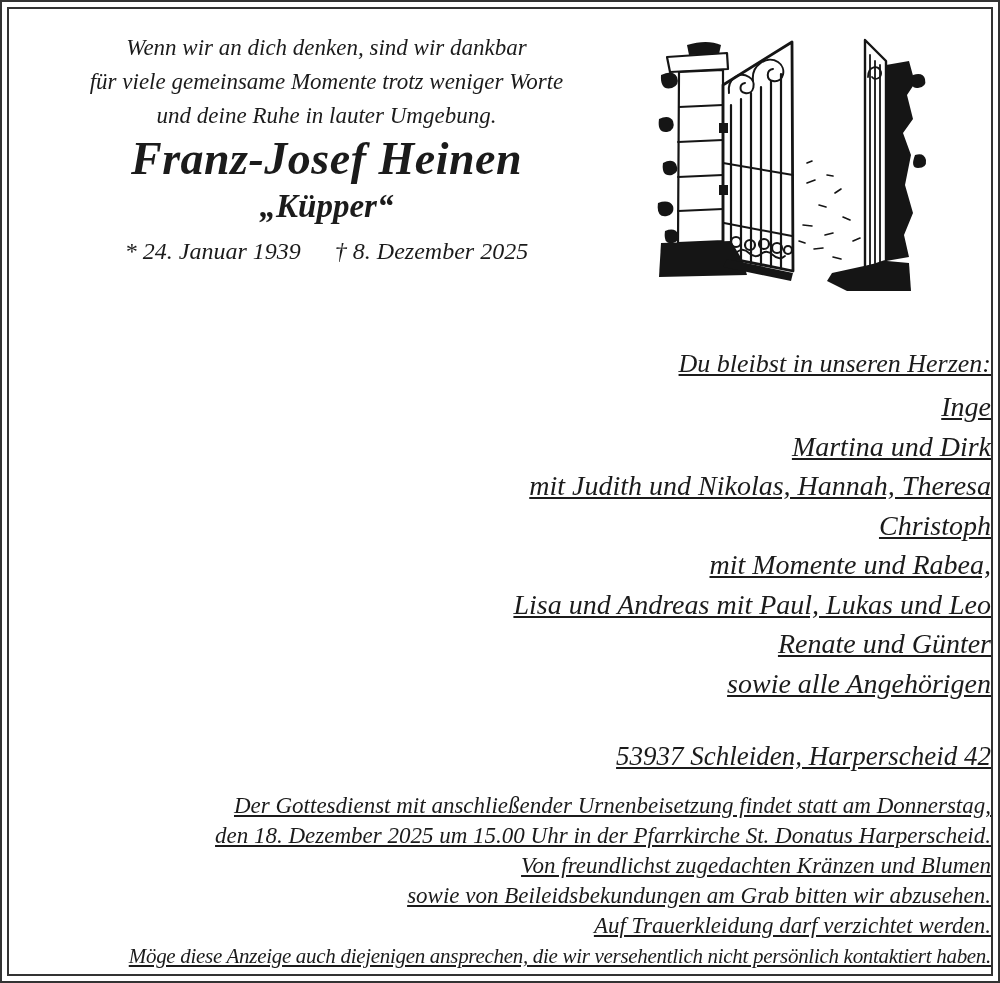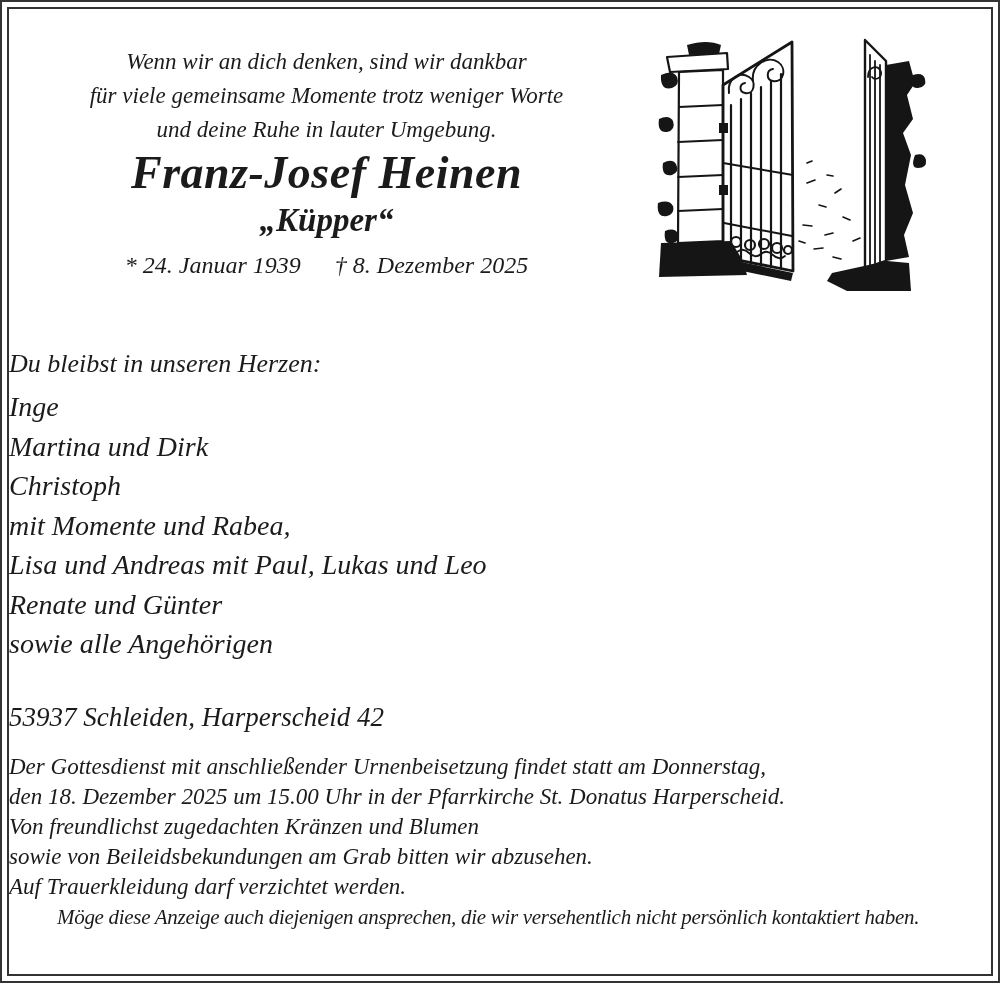--- a/index.html
+++ b/index.html
@@ -5,30 +5,30 @@
   html,body{margin:0;padding:0;background:#fff;}
   body{
     width:1000px;height:983px;position:relative;overflow:hidden;
     font-family:"Liberation Serif","DejaVu Serif",serif;
     font-style:italic;color:#1b1b1b;
   }
   .frame-outer{position:absolute;inset:0;border:2px solid #333;pointer-events:none;}
   .frame-inner{position:absolute;inset:7px;border:2px solid #333;pointer-events:none;}
   .sheet{position:absolute;inset:9px;padding-top:22px;text-align:center;}
   
-  .header-left{position:absolute;left:35px;top:36px;width:565px;text-align:center;}
+  .header-left{position:absolute;left:35px;top:22px;width:565px;text-align:center;}
   .verse-line{font-size:23px;line-height:34px;white-space:nowrap;}
   .deceased-name{font-size:46px;line-height:52px;font-weight:bold;letter-spacing:.5px;}
   .nickname{font-size:33px;line-height:42px;font-weight:bold;}
   .dates{font-size:24px;line-height:32px;margin-top:8px;white-space:nowrap;}
   .dates .death{margin-left:28px;}
   
   .gate{position:absolute;left:648px;top:26px;width:272px;height:258px;}
   
-  .main-col{position:absolute;left:0;top:338px;width:100%;text-align:left;}
+  .main-col{position:absolute;left:0;top:338px;width:100%;text-align:right;text-decoration:underline;}
   .intro{font-size:26px;line-height:34px;}
   .mourners{margin-top:6px;}
   .mourner-line{font-size:28px;line-height:39.5px;white-space:nowrap;}
   .address{font-size:27px;line-height:34px;margin-top:36px;white-space:nowrap;}
   .service{margin-top:18px;}
   .service-line{font-size:23px;line-height:30px;white-space:nowrap;}
   .closing-line{font-size:21px;line-height:30px;letter-spacing:-0.3px;white-space:nowrap;margin-left:48px;}
 </style>
 </head>
 <body>
@@ -105,20 +105,21 @@
       <path d="M150,148 l8,-3 M162,170 l7,2 M178,158 l6,-4 M146,190 l9,1 M168,200 l8,-2 M186,182 l7,3 M157,214 l9,-1 M176,222 l8,2 M196,206 l7,-3 M142,206 l6,2 M150,128 l5,-2 M170,140 l6,1"></path>
     </g>
   </svg>
 
   <div class="main-col">
     <div class="intro">Du bleibst in unseren Herzen:</div>
 
     <div class="mourners">
       <div class="mourner-line">Inge</div>
       <div class="mourner-line">Martina und Dirk</div>
+      <div class="mourner-line">mit Judith und Nikolas, Hannah, Theresa</div>
       <div class="mourner-line">Christoph</div>
       <div class="mourner-line">mit Momente und Rabea,</div>
       <div class="mourner-line">Lisa und Andreas mit Paul, Lukas und Leo</div>
       <div class="mourner-line">Renate und Günter</div>
       <div class="mourner-line">sowie alle Angehörigen</div>
     </div>
 
     <div class="address">53937 Schleiden, Harperscheid 42</div>
 
     <div class="service">

